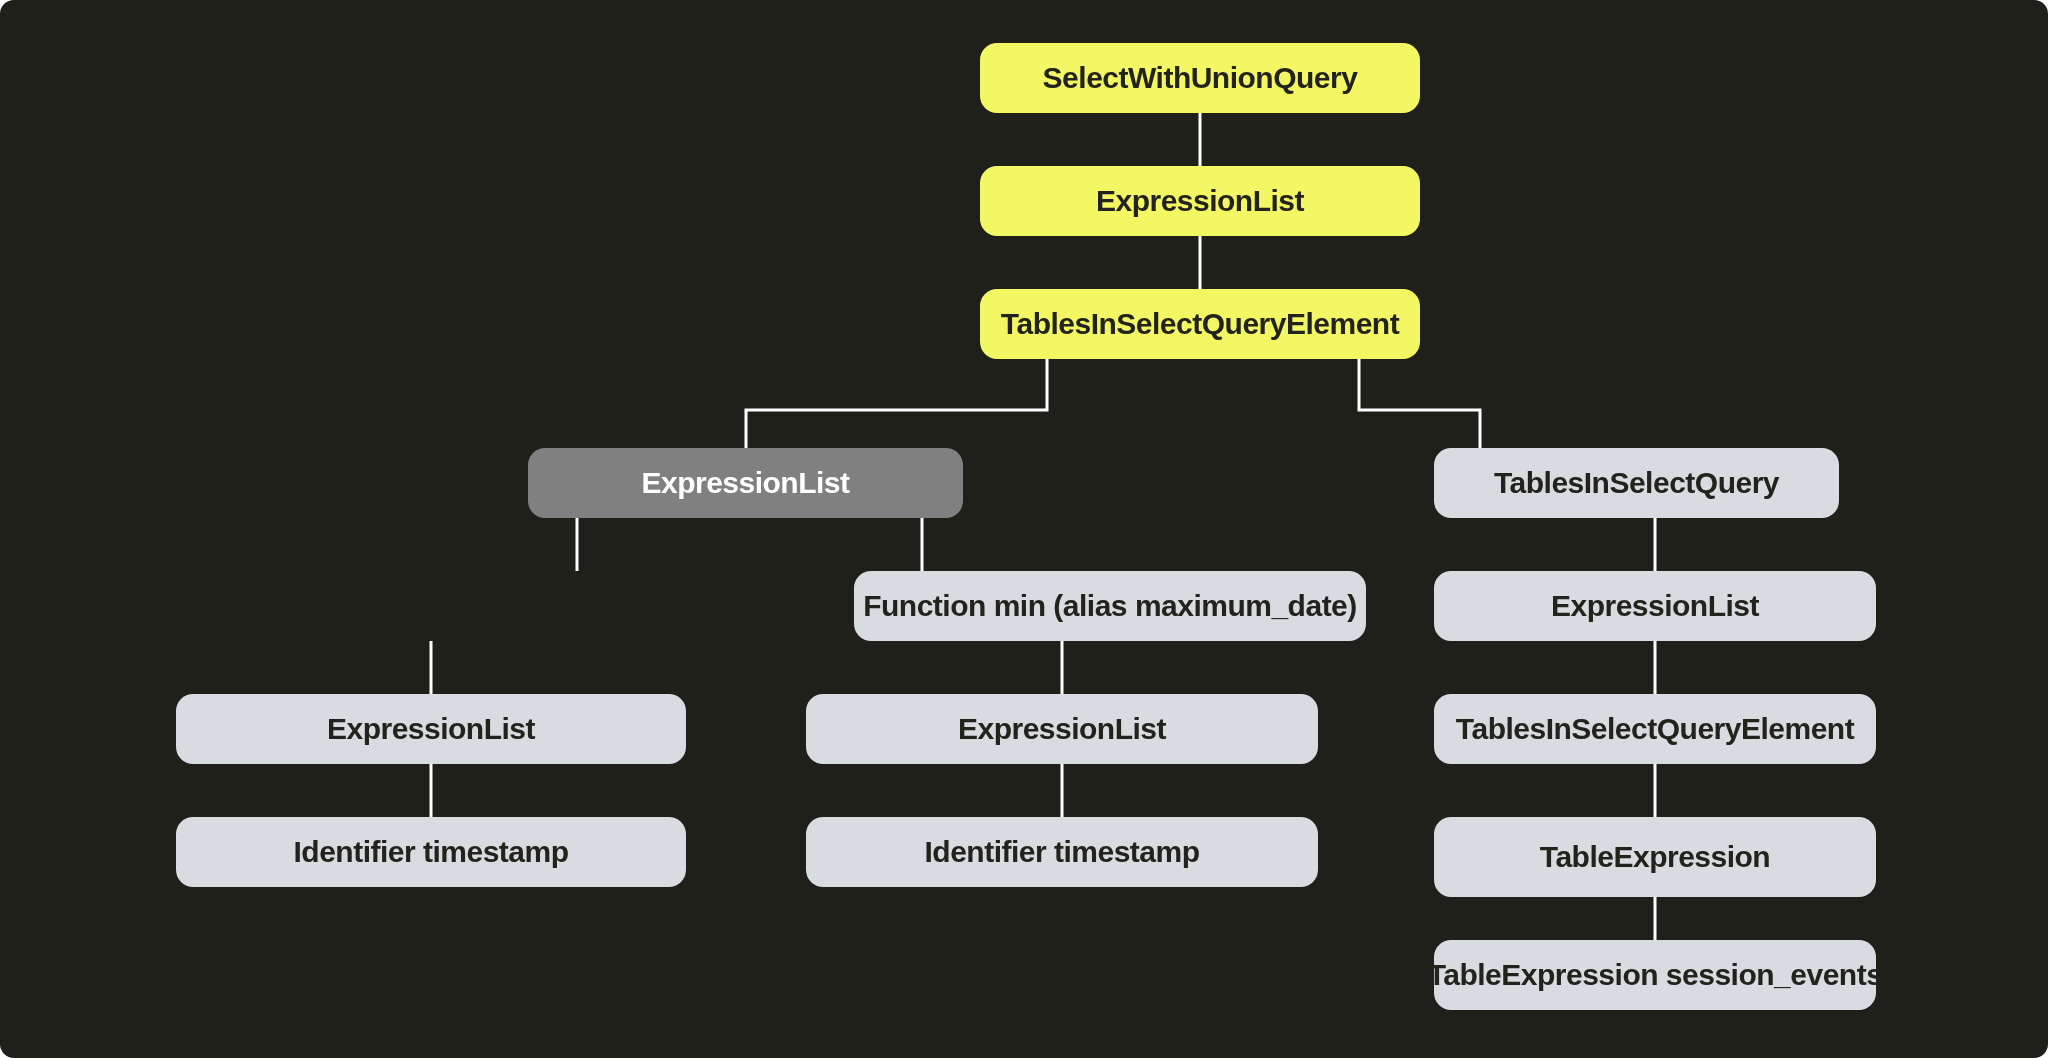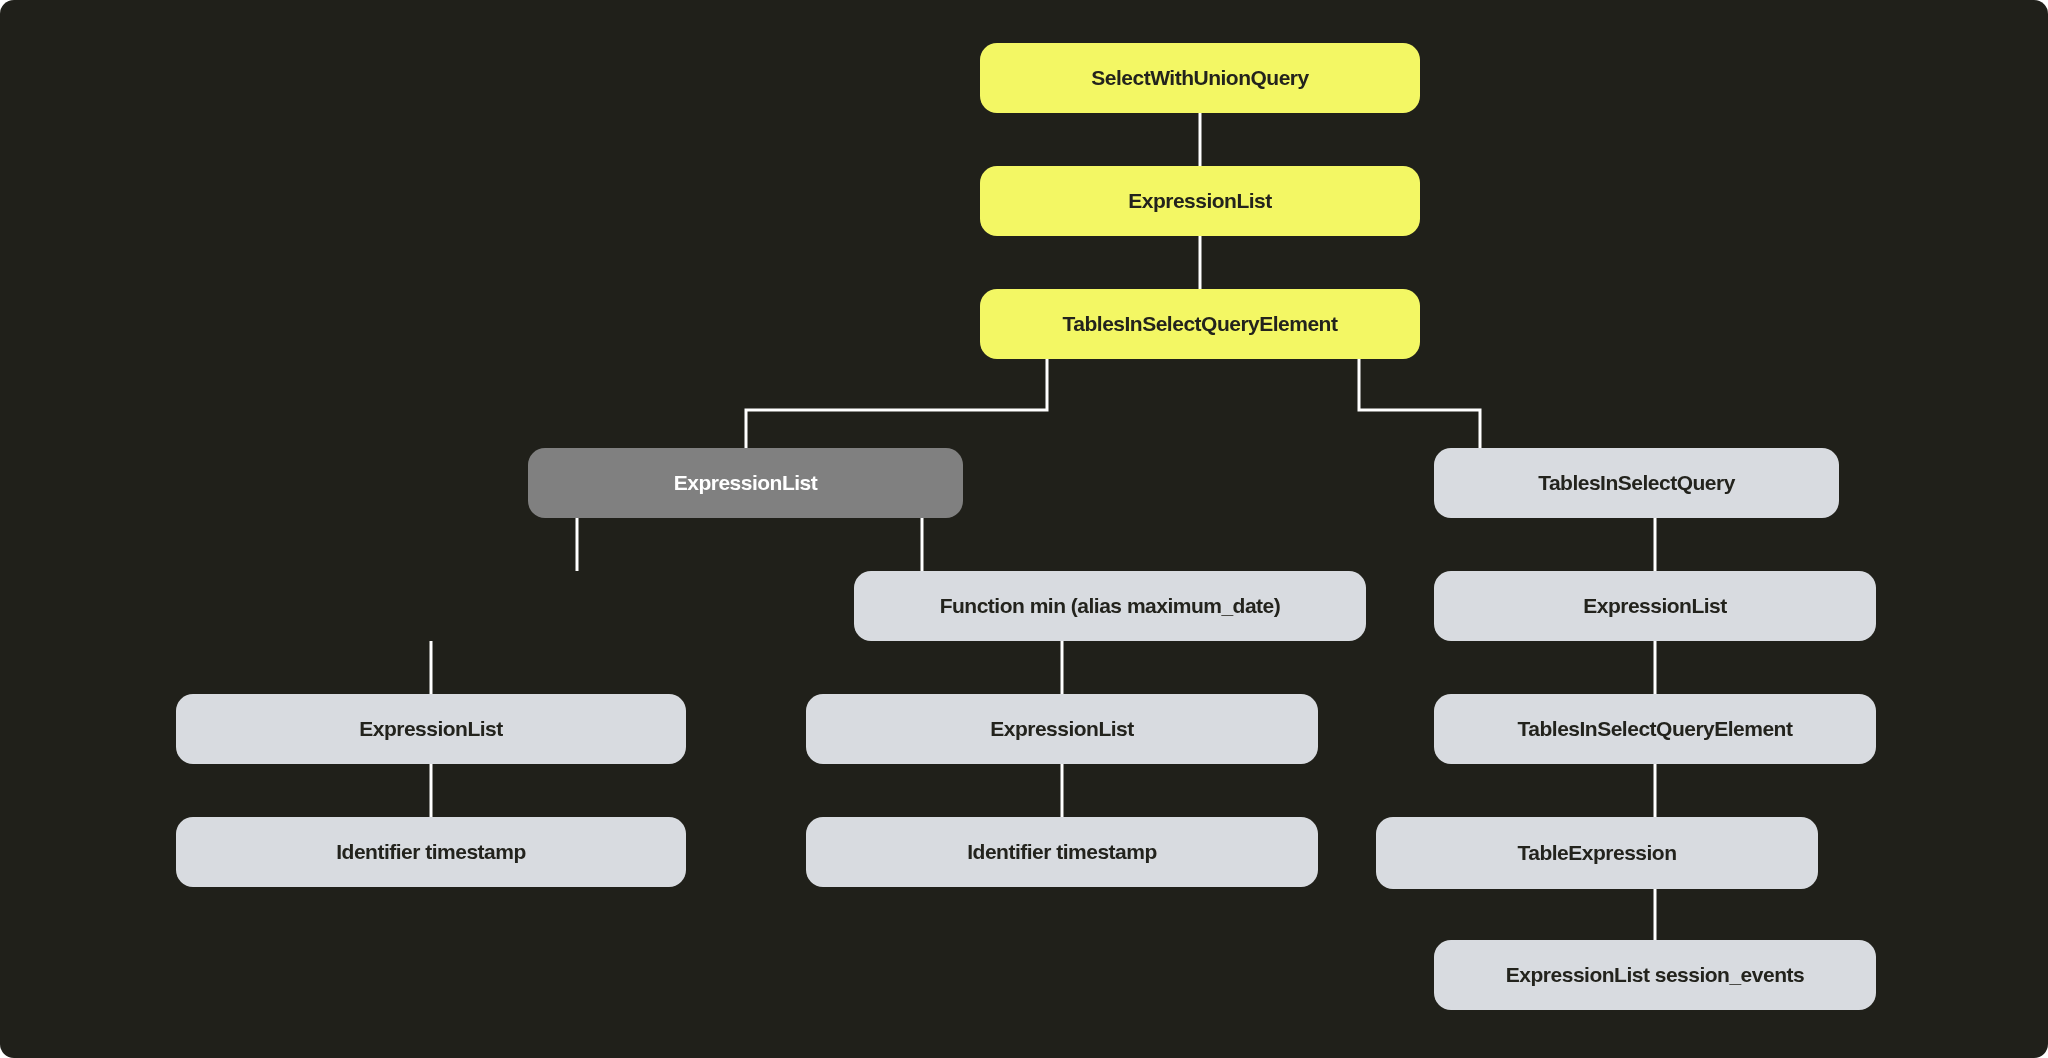--- a/index.html
+++ b/index.html
@@ -35,21 +35,21 @@
     height: 100%;
   }
   .node {
     position: absolute;
     box-sizing: border-box;
     border-radius: 17px;
     display: flex;
     align-items: center;
     justify-content: center;
     font-weight: 700;
-    font-size: 21px;
+    font-size: 30px;
     letter-spacing: -0.5px;
     white-space: nowrap;
     cursor: pointer;
   }
   .node.root {
     background: var(--root_fill, #f3f764);
     color: var(--text_dark, #23231d);
   }
   .node.default {
     background: var(--node_fill, #d8dbe0);
@@ -86,16 +86,16 @@
       <div class="node root" style="left: 980px; top: 289px; width: 440px; height: 70px;">TablesInSelectQueryElement</div>
       <div class="node selected" style="left: 528px; top: 448px; width: 435px; height: 70px;">ExpressionList</div>
       <div class="node default" style="left: 1434px; top: 448px; width: 405px; height: 70px;">TablesInSelectQuery</div>
       <div class="node default" style="left: 806px; top: 571px; width: 512px; height: 70px; margin-left: 48px;">Function min (alias maximum_date)</div>
       <div class="node default" style="left: 1434px; top: 571px; width: 442px; height: 70px;">ExpressionList</div>
       <div class="node default" style="left: 176px; top: 694px; width: 510px; height: 70px;">ExpressionList</div>
       <div class="node default" style="left: 806px; top: 694px; width: 512px; height: 70px;">ExpressionList</div>
       <div class="node default" style="left: 1434px; top: 694px; width: 442px; height: 70px;">TablesInSelectQueryElement</div>
       <div class="node default" style="left: 176px; top: 817px; width: 510px; height: 70px;">Identifier timestamp</div>
       <div class="node default" style="left: 806px; top: 817px; width: 512px; height: 70px;">Identifier timestamp</div>
-      <div class="node default" style="left: 1376px; top: 817px; width: 442px; height: 72px;">TableExpression</div>
-      <div class="node default" style="left: 1434px; top: 940px; width: 442px; height: 70px;">ExpressionList session_events</div>
+      <div class="node default" style="left: 1434px; top: 817px; width: 442px; height: 80px;">TableExpression</div>
+      <div class="node default" style="left: 1434px; top: 940px; width: 442px; height: 70px;">TableExpression session_events</div>
     </div>
 </div>
 
 </body></html>

